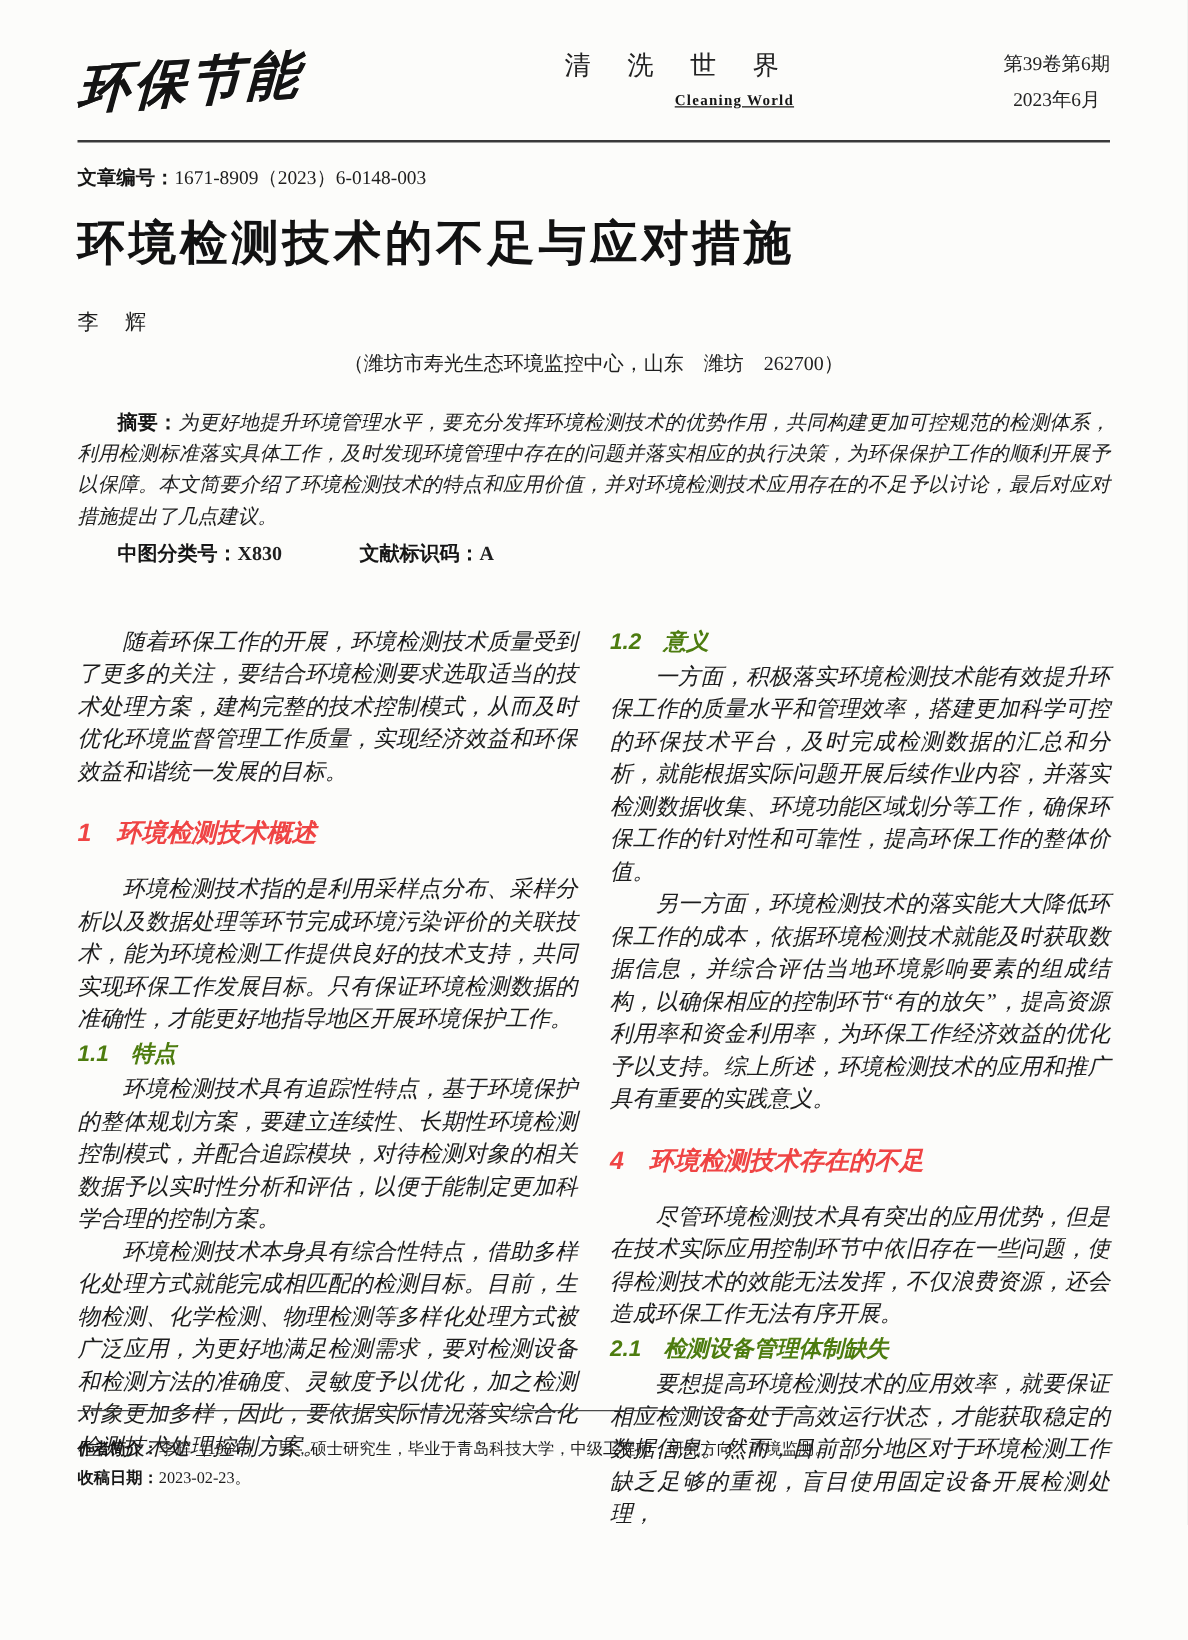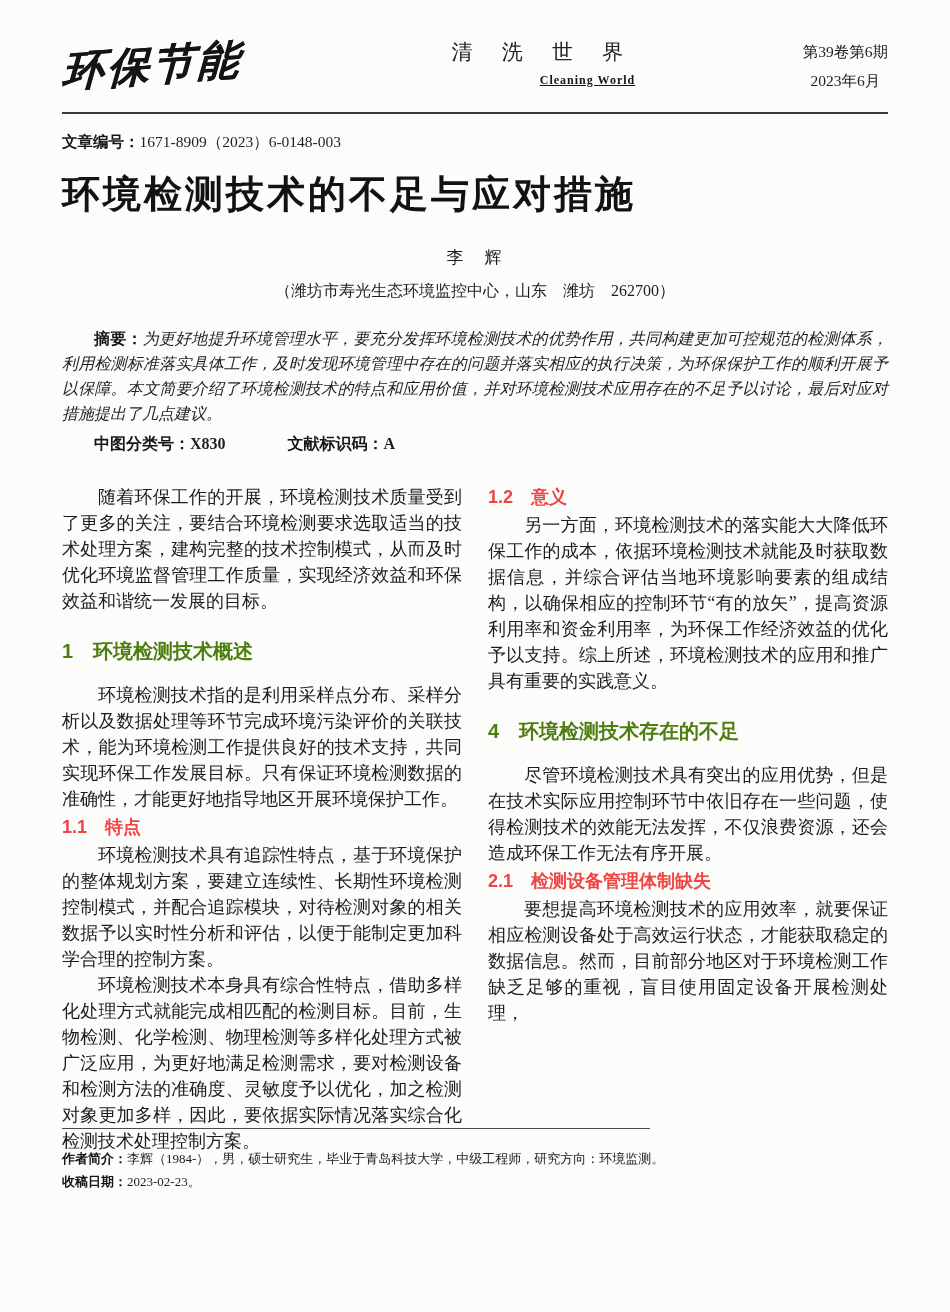--- a/index.html
+++ b/index.html
@@ -34,45 +34,45 @@
   .header-rule { border-bottom:2px solid #3a3a3a; margin-top:12px; }
 
   
   .meta-label { font-family:Liberation Sans, sans-serif; font-weight:bold; color:#161616; }
   .article-number { margin-top:18px; font-size:15.5px; }
   .paper-title {
     font-family:"Liberation Sans", sans-serif;
     font-weight:bold; font-size:38px; letter-spacing:3px;
     margin-top:16px; color:#121212;
   }
-  .author { text-align:center; font-size:17px; margin-top:26px; letter-spacing:2px; }
+  .author { font-size:17px; margin-top:26px; letter-spacing:2px; }
   .affiliation { text-align:center; font-size:16px; margin-top:12px; }
 
   
   .abstract-block { margin-top:24px; font-size:16px; line-height:25px; }
   .abstract-para { text-align:justify; text-indent:2em; }
   .kaiti { font-style:italic; }
   .kw-line { text-indent:2em; margin-top:3px; }
   .clc-line { text-indent:2em; margin-top:5px; }
   .clc-gap { display:inline-block; width:62px; }
   .clc-value { font-weight:bold; }
 
   
-  .columns { display:flex; gap:26px; margin-top:28px; }
+  .columns { display:flex; gap:26px; margin-top:44px;font-style:italic; }
   .col { width:400px; font-size:18px; line-height:26px; text-align:justify; color:#1c1c1c; }
   .col p { text-indent:2em; }
   .sec-h2 {
     font-family:"Liberation Sans", sans-serif;
     font-size:20px; font-weight:bold;
-    margin:24px 0 18px 0; color:#4d7c0f;
+    margin:24px 0 18px 0; color:#ef4444;
   }
   .sec-h3 {
     font-family:"Liberation Sans", sans-serif;
     font-size:18px; font-weight:bold;
-    margin:2px 0; color:#ef4444;
+    margin:2px 0; color:#4d7c0f;
   }
   .sec-h3.first { margin-top:0; }
 
   
   .footnote { position:absolute; left:62px; top:1128px; width:826px; }
   .footnote-rule { width:588px; border-top:1.5px solid #4a4a4a; }
   .footnote-line { font-size:13px; margin-top:18px; line-height:1.8; color:#1c1c1c; }
 </style>
 </head>
 <body>
@@ -112,20 +112,21 @@
         <p>随着环保工作的开展，环境检测技术质量受到了更多的关注，要结合环境检测要求选取适当的技术处理方案，建构完整的技术控制模式，从而及时优化环境监督管理工作质量，实现经济效益和环保效益和谐统一发展的目标。</p>
         <h2 class="sec-h2">1　环境检测技术概述</h2>
         <p>环境检测技术指的是利用采样点分布、采样分析以及数据处理等环节完成环境污染评价的关联技术，能为环境检测工作提供良好的技术支持，共同实现环保工作发展目标。只有保证环境检测数据的准确性，才能更好地指导地区开展环境保护工作。</p>
         <h3 class="sec-h3">1.1　特点</h3>
         <p>环境检测技术具有追踪性特点，基于环境保护的整体规划方案，要建立连续性、长期性环境检测控制模式，并配合追踪模块，对待检测对象的相关数据予以实时性分析和评估，以便于能制定更加科学合理的控制方案。</p>
         <p>环境检测技术本身具有综合性特点，借助多样化处理方式就能完成相匹配的检测目标。目前，生物检测、化学检测、物理检测等多样化处理方式被广泛应用，为更好地满足检测需求，要对检测设备和检测方法的准确度、灵敏度予以优化，加之检测对象更加多样，因此，要依据实际情况落实综合化检测技术处理控制方案。</p>
       </div>
 
       <div class="col">
         <h3 class="sec-h3 first">1.2　意义</h3>
+        <p>一方面，积极落实环境检测技术能有效提升环保工作的质量水平和管理效率，搭建更加科学可控的环保技术平台，及时完成检测数据的汇总和分析，就能根据实际问题开展后续作业内容，并落实检测数据收集、环境功能区域划分等工作，确保环保工作的针对性和可靠性，提高环保工作的整体价值。</p>
         <p>另一方面，环境检测技术的落实能大大降低环保工作的成本，依据环境检测技术就能及时获取数据信息，并综合评估当地环境影响要素的组成结构，以确保相应的控制环节“有的放矢”，提高资源利用率和资金利用率，为环保工作经济效益的优化予以支持。综上所述，环境检测技术的应用和推广具有重要的实践意义。</p>
         <h2 class="sec-h2">4　环境检测技术存在的不足</h2>
         <p>尽管环境检测技术具有突出的应用优势，但是在技术实际应用控制环节中依旧存在一些问题，使得检测技术的效能无法发挥，不仅浪费资源，还会造成环保工作无法有序开展。</p>
         <h3 class="sec-h3">2.1　检测设备管理体制缺失</h3>
         <p>要想提高环境检测技术的应用效率，就要保证相应检测设备处于高效运行状态，才能获取稳定的数据信息。然而，目前部分地区对于环境检测工作缺乏足够的重视，盲目使用固定设备开展检测处理，</p>
       </div>
 
     </div>
   </div>
 

